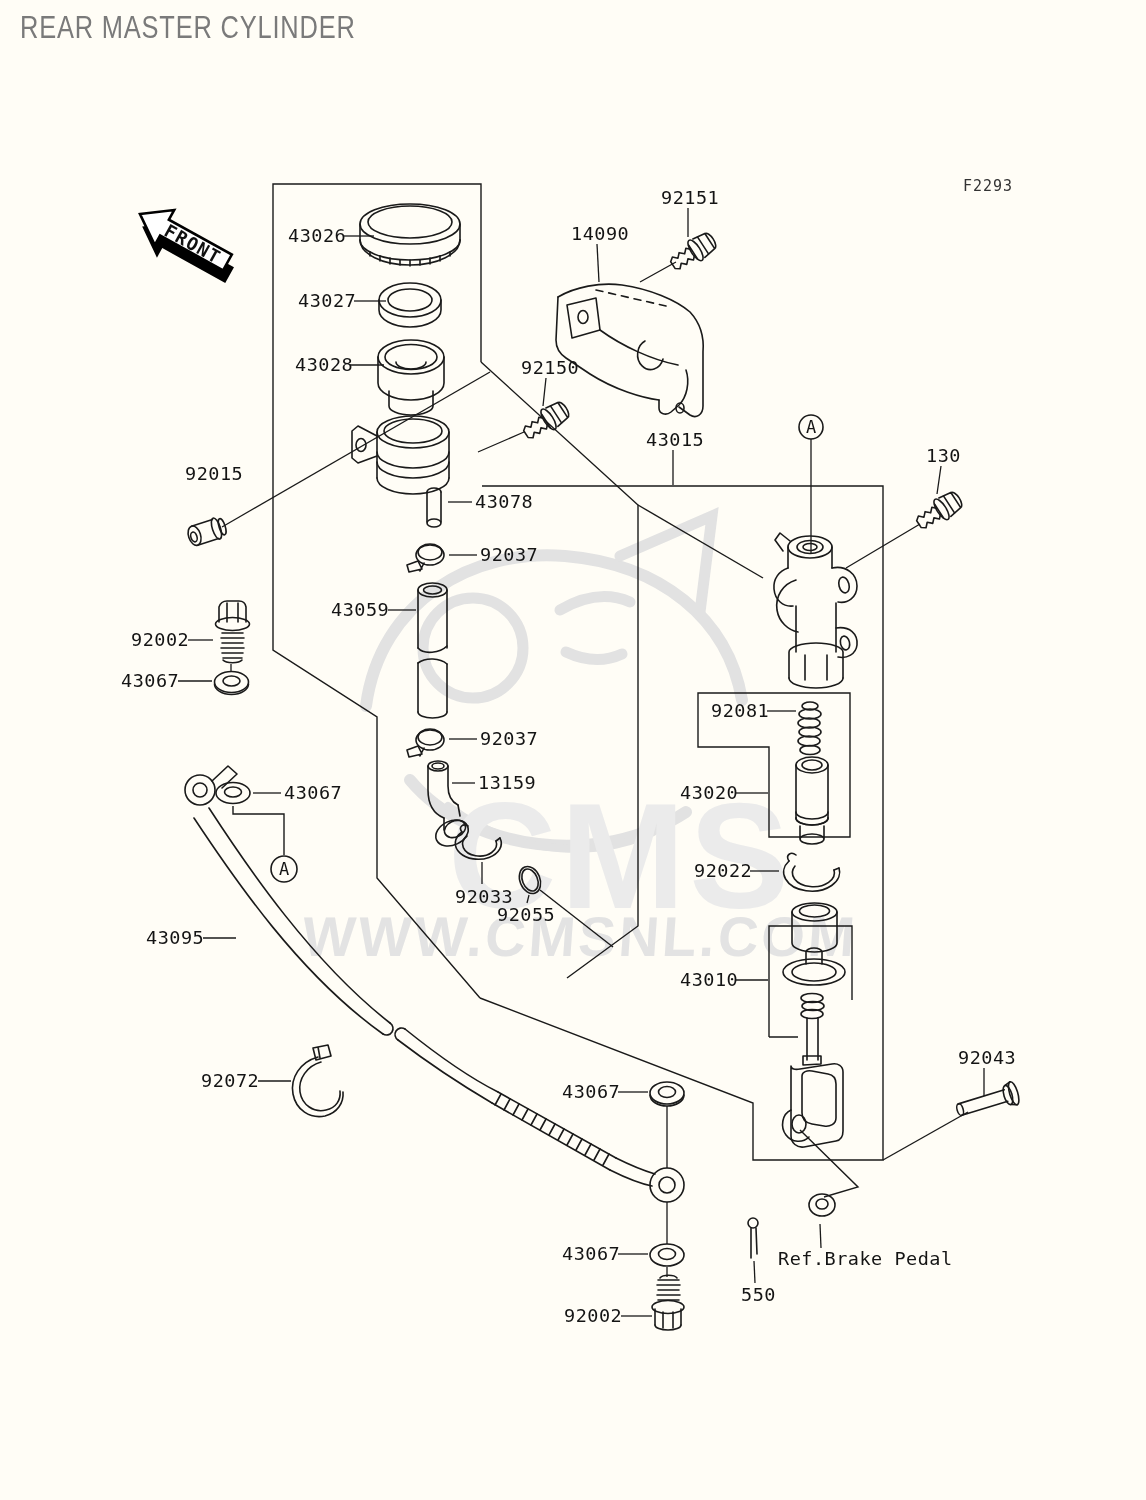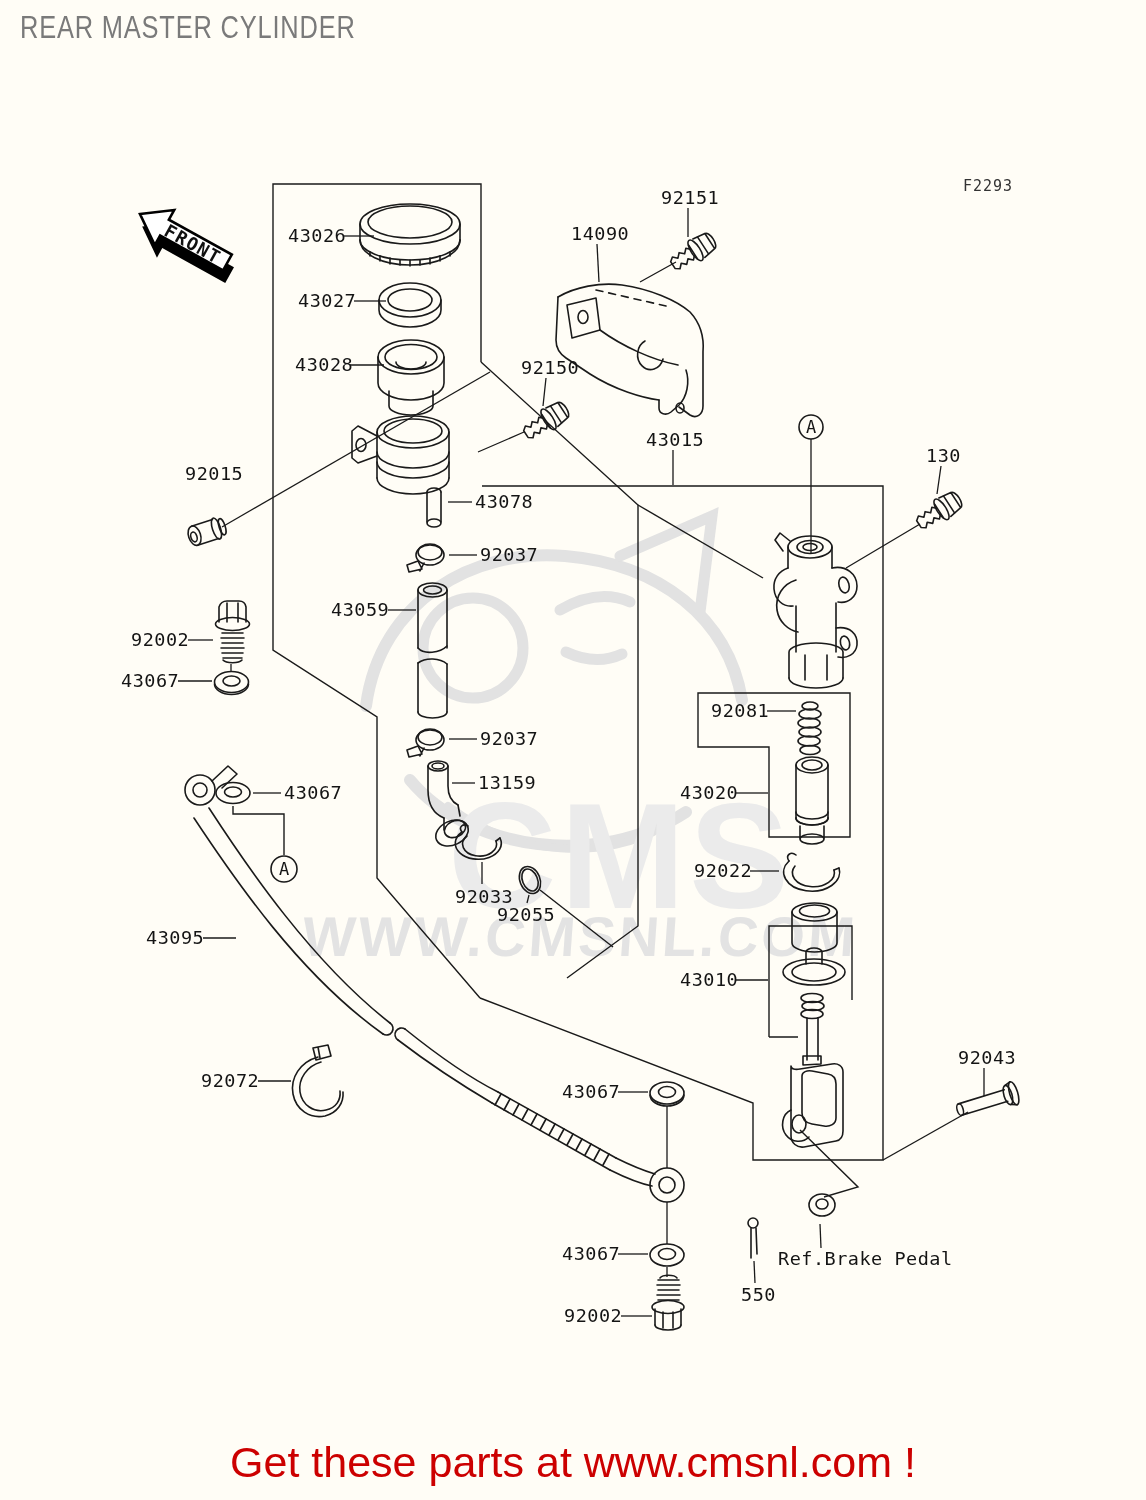--- a/index.html
+++ b/index.html
@@ -390,14 +390,13 @@
       <text class="plabel" x="741" y="1301">550</text>
       <text class="plabel" x="958" y="1064">92043</text>
       <text class="plabel" x="778" y="1265">Ref.Brake Pedal</text>
       <text class="plabel" x="711" y="717">92081</text>
       <text class="plabel" x="680" y="799">43020</text>
       <text class="plabel" x="694" y="877">92022</text>
       <text class="plabel" x="680" y="986">43010</text>
     </g>
   </svg>
 
-  <div class="footer-link">Get these parts at www.cmsnl.com !</div>
 </div>
 
 </body></html>

